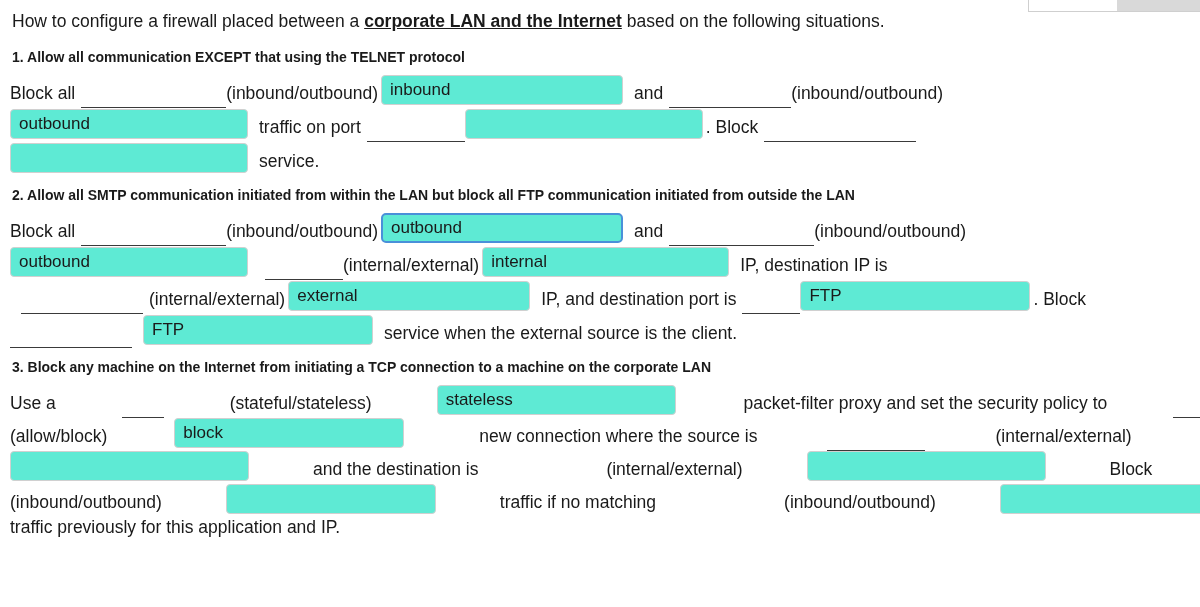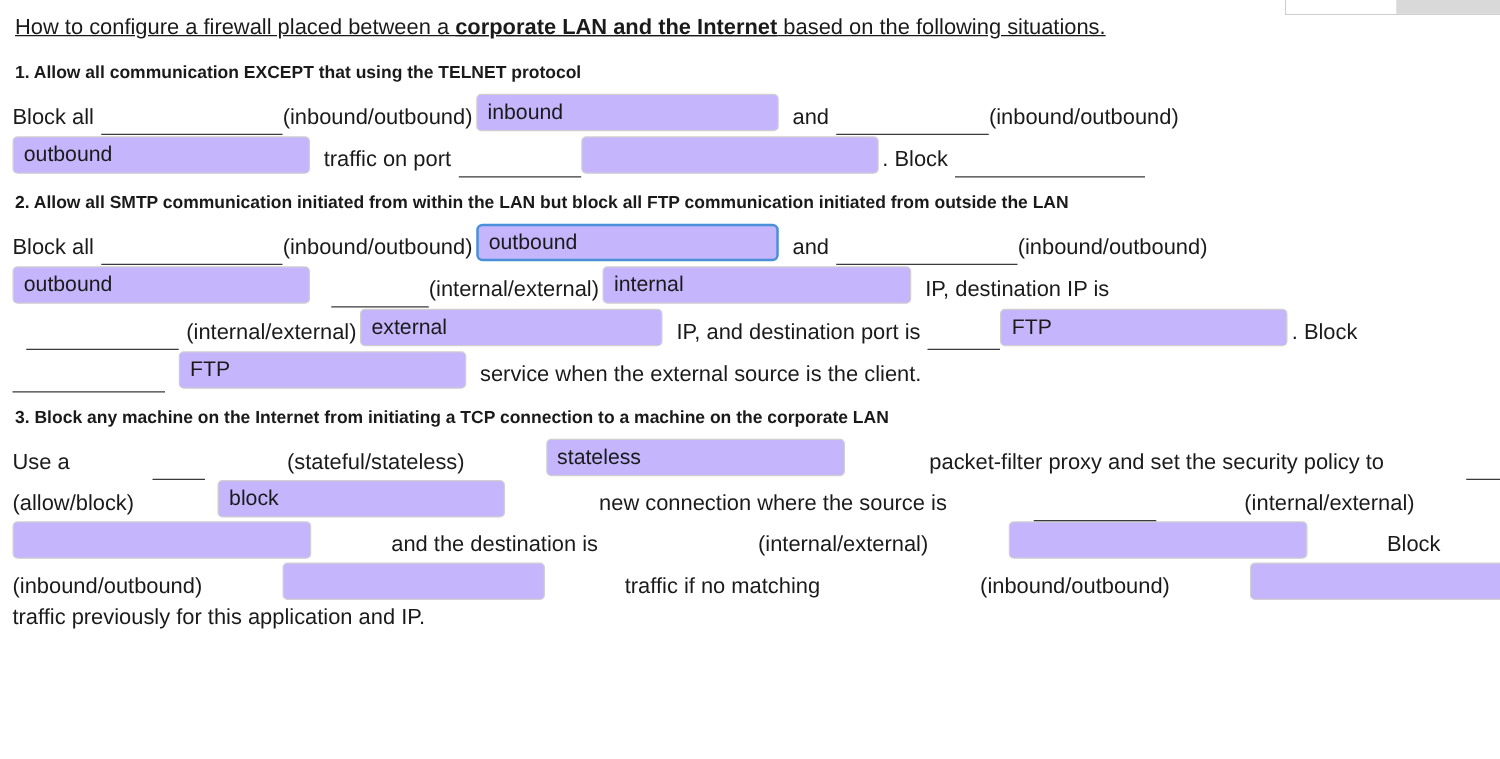--- a/index.html
+++ b/index.html
@@ -35,21 +35,20 @@
   #page {
     padding: 8px 0 0 10px;
     width: 1200px;
   }
 
   .intro {
     font-size: 17.5px;
     line-height: 1.35;
     margin: 2px 0 14px 2px;
     white-space: nowrap;
-    text-decoration: underline;
   }
   .intro .u { font-weight: bold; text-decoration: underline; }
 
   .q-head {
     font-weight: bold;
     font-size: 14px;
     line-height: 1.3;
     margin: 13px 0 9px 2px;
     white-space: nowrap;
   }
@@ -86,21 +85,21 @@
   .b-sm { width: 78px; }
   .b-md { width: 98px; }
   .b-lg { width: 122px; }
   .b-xl { width: 145px; }
   .b-xxl { width: 152px; }
 
   
   .fld {
     border: 1px solid #d0d0d0;
     border-radius: 4px;
-    background: #c4b5fd;
+    background: #5eead4;
     height: 30px;
     font-family: "Liberation Sans", sans-serif;
     font-size: 17px;
     color: #1a1a1a;
     padding: 3px 8px;
     outline: none;
     vertical-align: middle;
     display: inline-block;
     line-height: 28px;
   }
@@ -154,20 +153,25 @@
       <span class="txt">traffic on port</span>
       <span class="sp"></span>
       <span class="blank b-md"></span>
       <input class="fld w-238" value="" style="">
       <span class="sp-sm"></span>
       <span class="txt">. Block</span>
       <span class="sp"></span>
       <span class="blank b-xxl"></span>
     </div>
 
+    <div class="row">
+      <input class="fld w-238" value="" style="">
+      <span class="sp-lg"></span>
+      <span class="txt">service.</span>
+    </div>
   </div>
 
   <div class="q-block">
     <div class="q-head">2. Allow all SMTP communication initiated from within the LAN but block all FTP communication initiated from outside the LAN</div>
 
     <div class="row">
       <span class="txt">Block all</span>
       <span class="sp"></span>
       <span class="blank b-xl"></span>
       <span class="txt">(inbound/outbound)</span>

